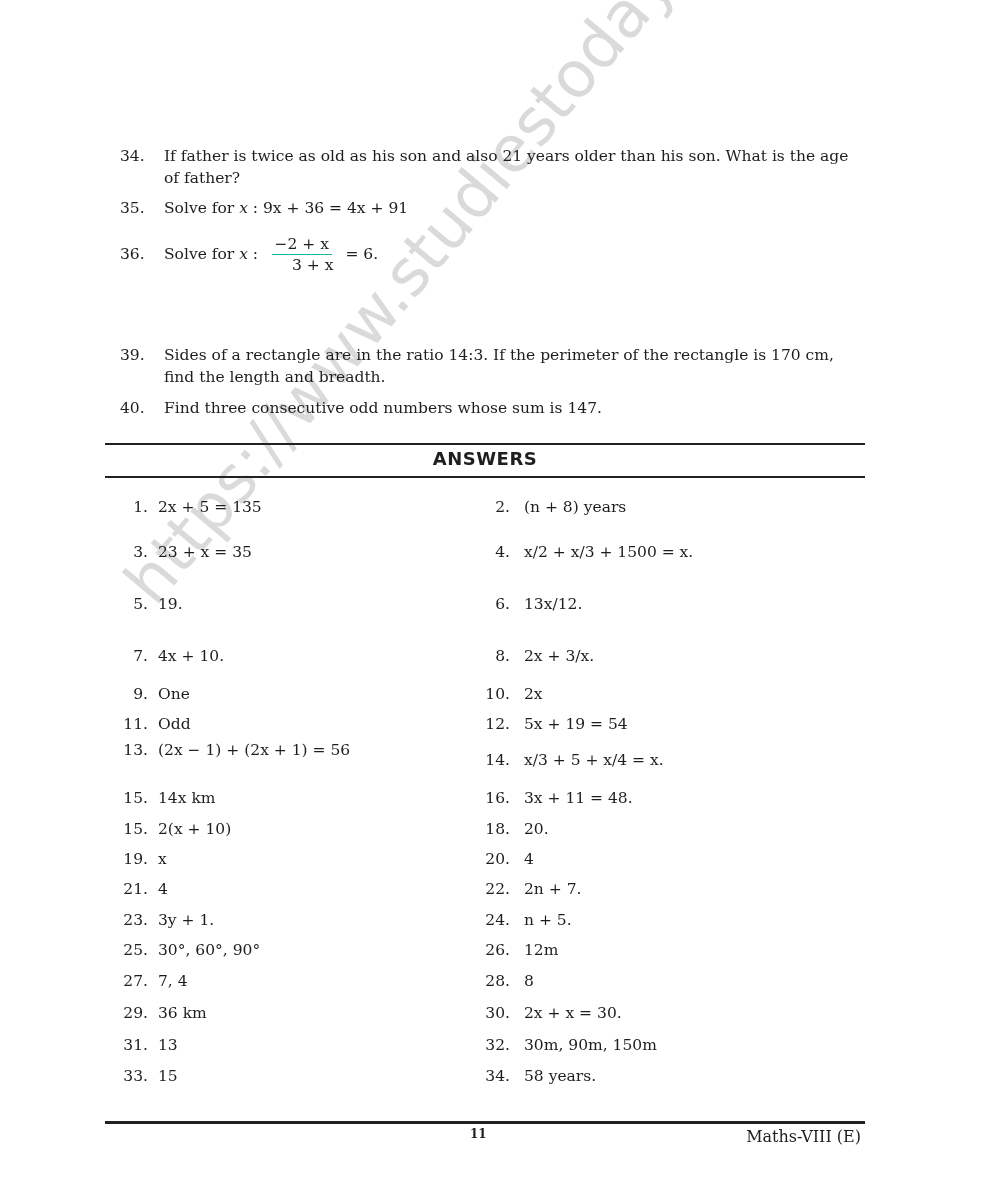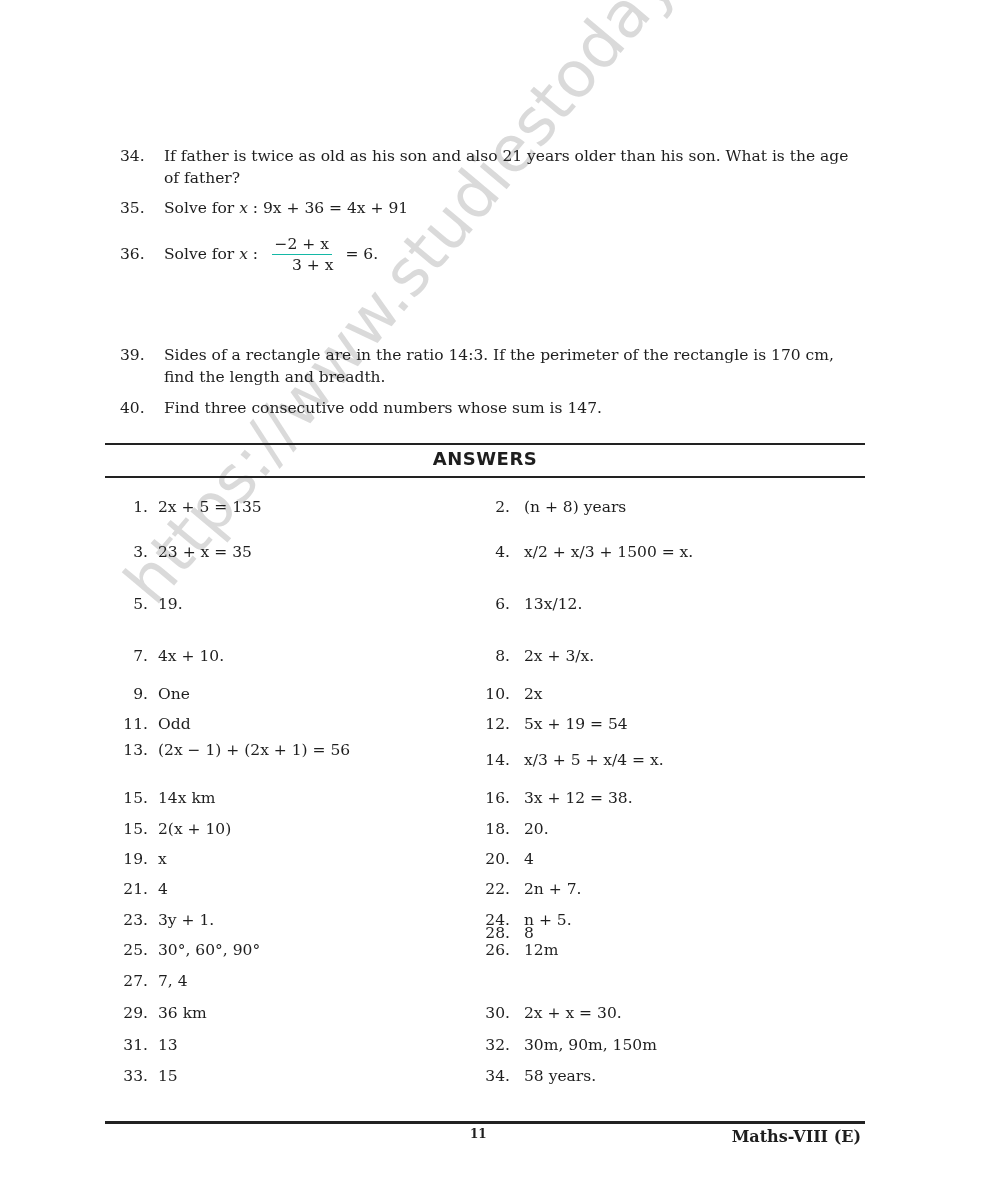--- a/index.html
+++ b/index.html
@@ -15,21 +15,21 @@
     i.v { font-style: italic; }
     .frac { display: inline-flex; flex-direction: column; align-items: center; vertical-align: middle; margin: 0 4px; line-height: 20px; }
     .frac .n { border-bottom: 1px solid #14b8a6; padding: 0 3px; }
     .frac .d { padding: 0 3px; margin-left: 22px; }
     .rule { position: absolute; left: 105px; width: 760px; background: #222; }
     .answers-title { position: absolute; top: 448px; left: 105px; width: 760px; text-align: center; font-family: "DejaVu Sans", sans-serif; font-weight: bold; font-size: 18px; letter-spacing: 0.5px; }
     .ans { position: absolute; font-size: 15.5px; line-height: 22px; display: flex; align-items: center; }
     .ans .num { width: 36px; text-align: right; margin-right: 10px; }
     .ans.right .num { width: 36px; margin-right: 14px; }
     .footer-page { position: absolute; top: 1127px; left: 470px; font-weight: bold; font-size: 12px; }
-    .footer-title { position: absolute; top: 1127px; right: 120px; font-weight: bold; font-size: 16px; }
+    .footer-title { position: absolute; top: 1127px; right: 120px; font-weight: normal; font-size: 16px; }
     .watermark {
       position: absolute; left: 110px; top: 570px; transform: rotate(-50deg); transform-origin: left top;
       font-family: "DejaVu Sans", sans-serif; font-size: 64px; color: rgba(150,150,150,0.35); white-space: nowrap; pointer-events: none;
     }
   </style>
 </head>
 <body>
 
 <div class="page">
 
@@ -157,21 +157,21 @@
   <div class="ans right" style="left:474px; top:713px">
       <span class="num">12.</span>
       <span>5x + 19 = 54</span>
     </div>
   <div class="ans right" style="left:474px; top:749px">
       <span class="num">14.</span>
       <span>x/3 + 5 + x/4 = x.</span>
     </div>
   <div class="ans right" style="left:474px; top:787px">
       <span class="num">16.</span>
-      <span>3x + 12 = 38.</span>
+      <span>3x + 11 = 48.</span>
     </div>
   <div class="ans right" style="left:474px; top:818px">
       <span class="num">18.</span>
       <span>20.</span>
     </div>
   <div class="ans right" style="left:474px; top:848px">
       <span class="num">20.</span>
       <span>4</span>
     </div>
   <div class="ans right" style="left:474px; top:878px">
@@ -179,21 +179,21 @@
       <span>2n + 7.</span>
     </div>
   <div class="ans right" style="left:474px; top:909px">
       <span class="num">24.</span>
       <span>n + 5.</span>
     </div>
   <div class="ans right" style="left:474px; top:939px">
       <span class="num">26.</span>
       <span>12m</span>
     </div>
-  <div class="ans right" style="left:474px; top:922px">
+  <div class="ans right" style="left:474px; top:970px">
       <span class="num">28.</span>
       <span>8</span>
     </div>
   <div class="ans right" style="left:474px; top:1002px">
       <span class="num">30.</span>
       <span>2x + x = 30.</span>
     </div>
   <div class="ans right" style="left:474px; top:1034px">
       <span class="num">32.</span>
       <span>30m, 90m, 150m</span>

